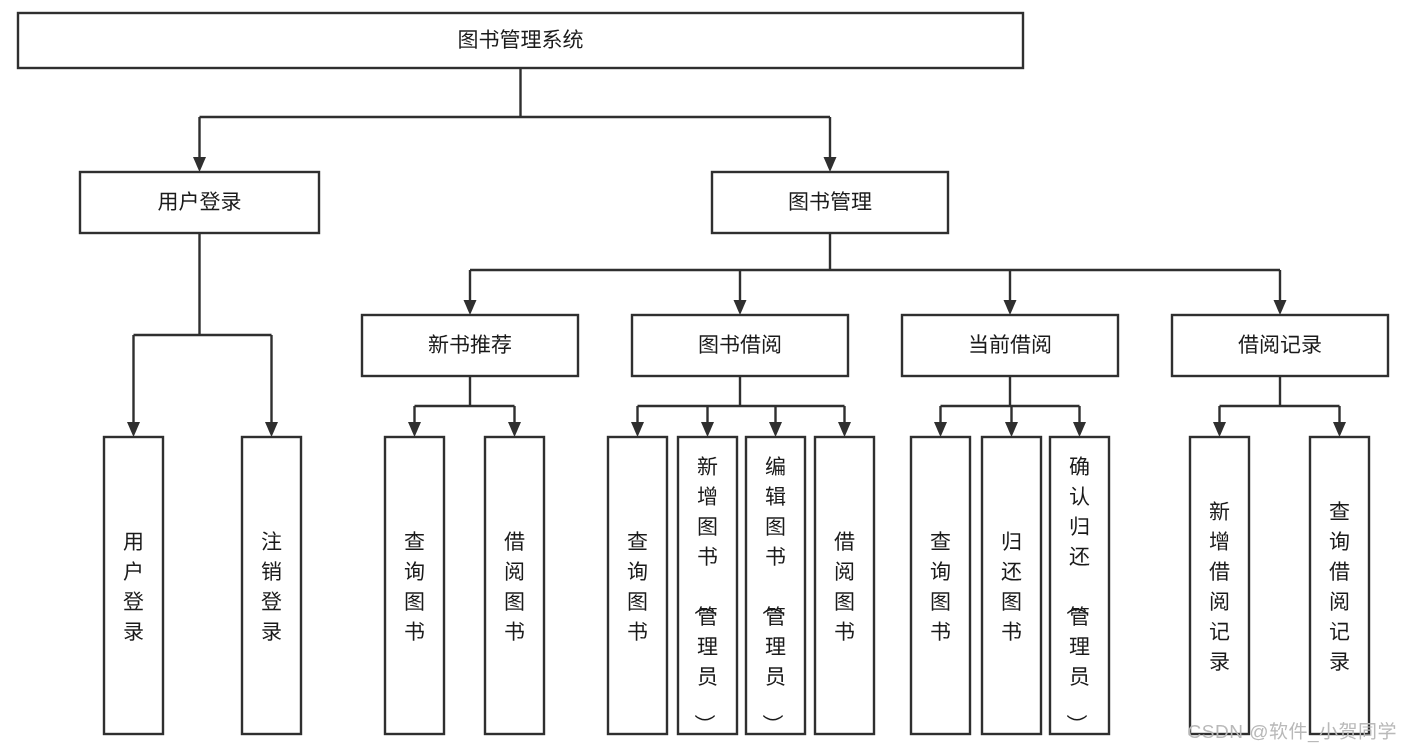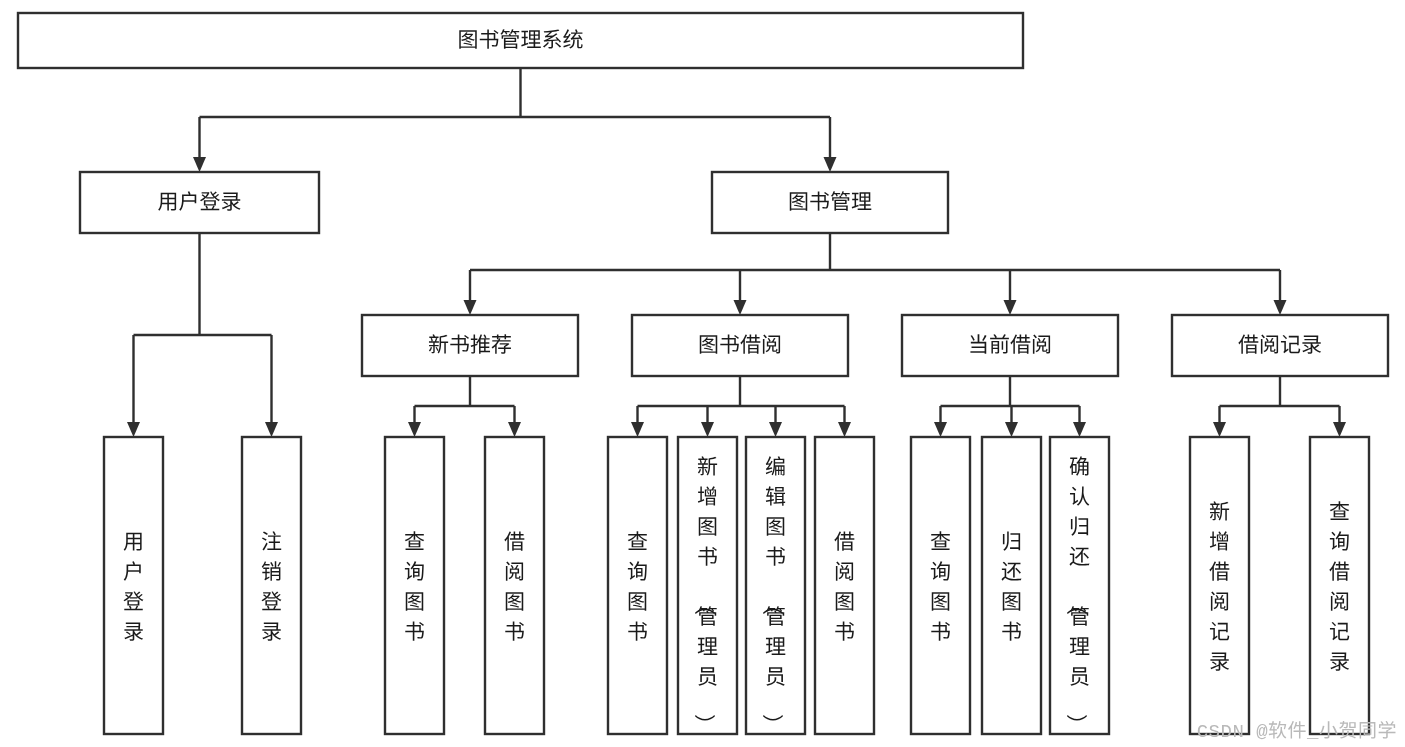--- a/index.html
+++ b/index.html
@@ -54,21 +54,21 @@
     stroke-linecap: butt;
   }
   .connector-arrow {
     fill: #2f2f2f;
     stroke: none;
   }
   .watermark-text {
     position: absolute;
     right: 8px;
     bottom: 4px;
-    font-family: Liberation Mono, monospace;
+    font-family: Liberation Sans, sans-serif;
     font-size: 19px;
     color: #b9b9b9;
     letter-spacing: 0.5px;
     white-space: nowrap;
     user-select: none;
     pointer-events: none;
   }
 </style>
 </head>
 <body>

